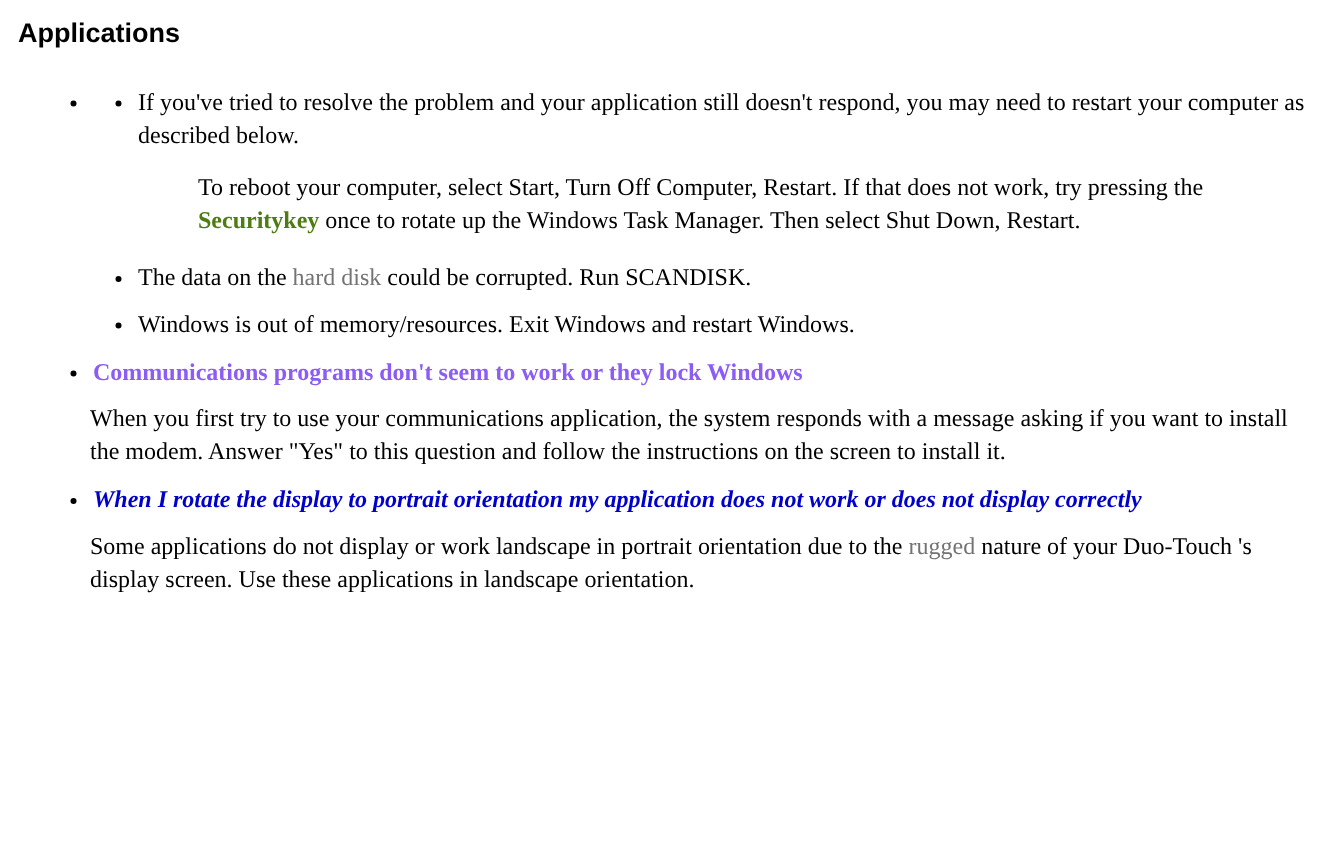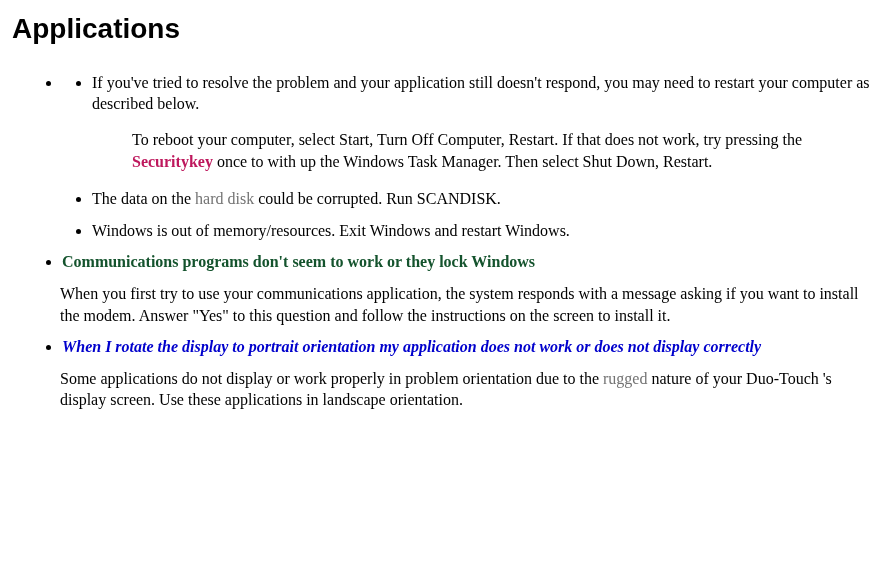--- a/index.html
+++ b/index.html
@@ -7,51 +7,51 @@
     font-size: 16px;
     color: #000;
     margin: 0;
     padding: 10px 12px;
     width: 895px;
     box-sizing: border-box;
     line-height: 1.35;
   }
   h1 {
     font-family: Arial, Helvetica, sans-serif;
-    font-size: 28px;
+    font-size: 18px;
     font-weight: bold;
     margin: 0 0 14px 0;
   }
   ul.level1 {
     list-style: disc;
     margin: 0;
     padding-left: 50px;
   }
   ul.level1 > li {
     margin-bottom: 10px;
   }
   ul.level2 {
     list-style: disc;
     margin: 24px 0 0 0;
     padding-left: 30px;
   }
   ul.level2 > li {
     margin-bottom: 10px;
   }
   .q-blue-b {
-    color: #14532d;
+    color: #8b5cf6;
     font-weight: bold;
   }
   .q-blue-ib {
     color: #0000cc;
     font-weight: bold;
     font-style: italic;
   }
   .green-b {
-    color: #be185d;
+    color: #4d7c0f;
     font-weight: bold;
     text-align: right;
   }
   .dark-red {
     color: #737373;
   }
   .para-block {
     margin: 0 0 0 48px;
   }
   .para-block p {
@@ -68,21 +68,21 @@
 <h1>Applications</h1>
 
 <ul class="level1">
 
   <li>
 
     <ul class="level2">
       <li>
         <span>If you've tried to resolve the problem and your application still doesn't respond, you may need to restart your computer as described below.</span>
         <p class="sub-para">
-          <span>To reboot your computer, select Start, Turn Off Computer, Restart.  If that does not work, try pressing the </span><span class="green-b">Securitykey</span><span> once to with up the Windows Task Manager. Then select Shut Down, Restart.</span>
+          <span>To reboot your computer, select Start, Turn Off Computer, Restart.  If that does not work, try pressing the </span><span class="green-b">Securitykey</span><span> once to rotate up the Windows Task Manager. Then select Shut Down, Restart.</span>
         </p>
       </li>
       <li>
         <span>The data on the </span><span class="dark-red">hard disk</span><span> could be corrupted.  Run SCANDISK.</span>
       </li>
       <li>
         <span>Windows is out of memory/resources. Exit Windows and restart Windows.</span>
       </li>
     </ul>
   </li>
@@ -97,15 +97,15 @@
 </div>
 
 <ul class="level1">
   <li>
     <span class="q-blue-ib">When I rotate the display to portrait orientation my application does not work or does not display correctly</span>
   </li>
 </ul>
 
 <div class="para-block">
   <p>
-    <span>Some applications do not display or work properly in problem orientation due to the </span><span class="dark-red">rugged</span><span> nature of your Duo-Touch 's display screen.  Use these applications in landscape orientation.</span>
+    <span>Some applications do not display or work landscape in portrait orientation due to the </span><span class="dark-red">rugged</span><span> nature of your Duo-Touch 's display screen.  Use these applications in landscape orientation.</span>
   </p>
 </div>
 
 </body></html>

